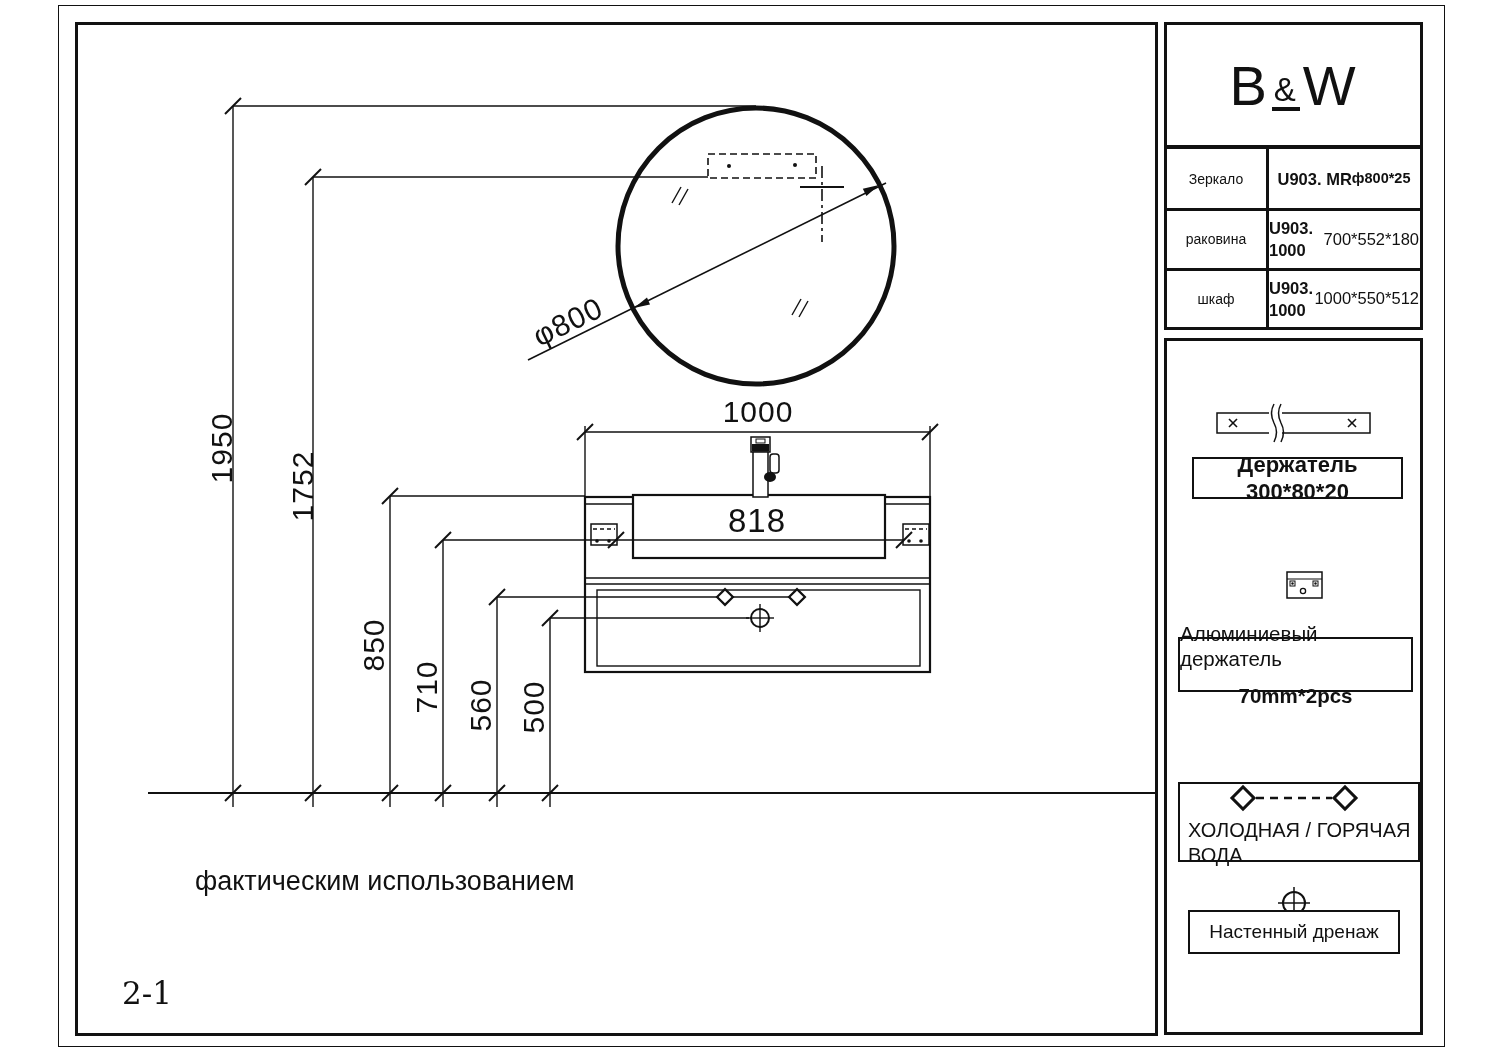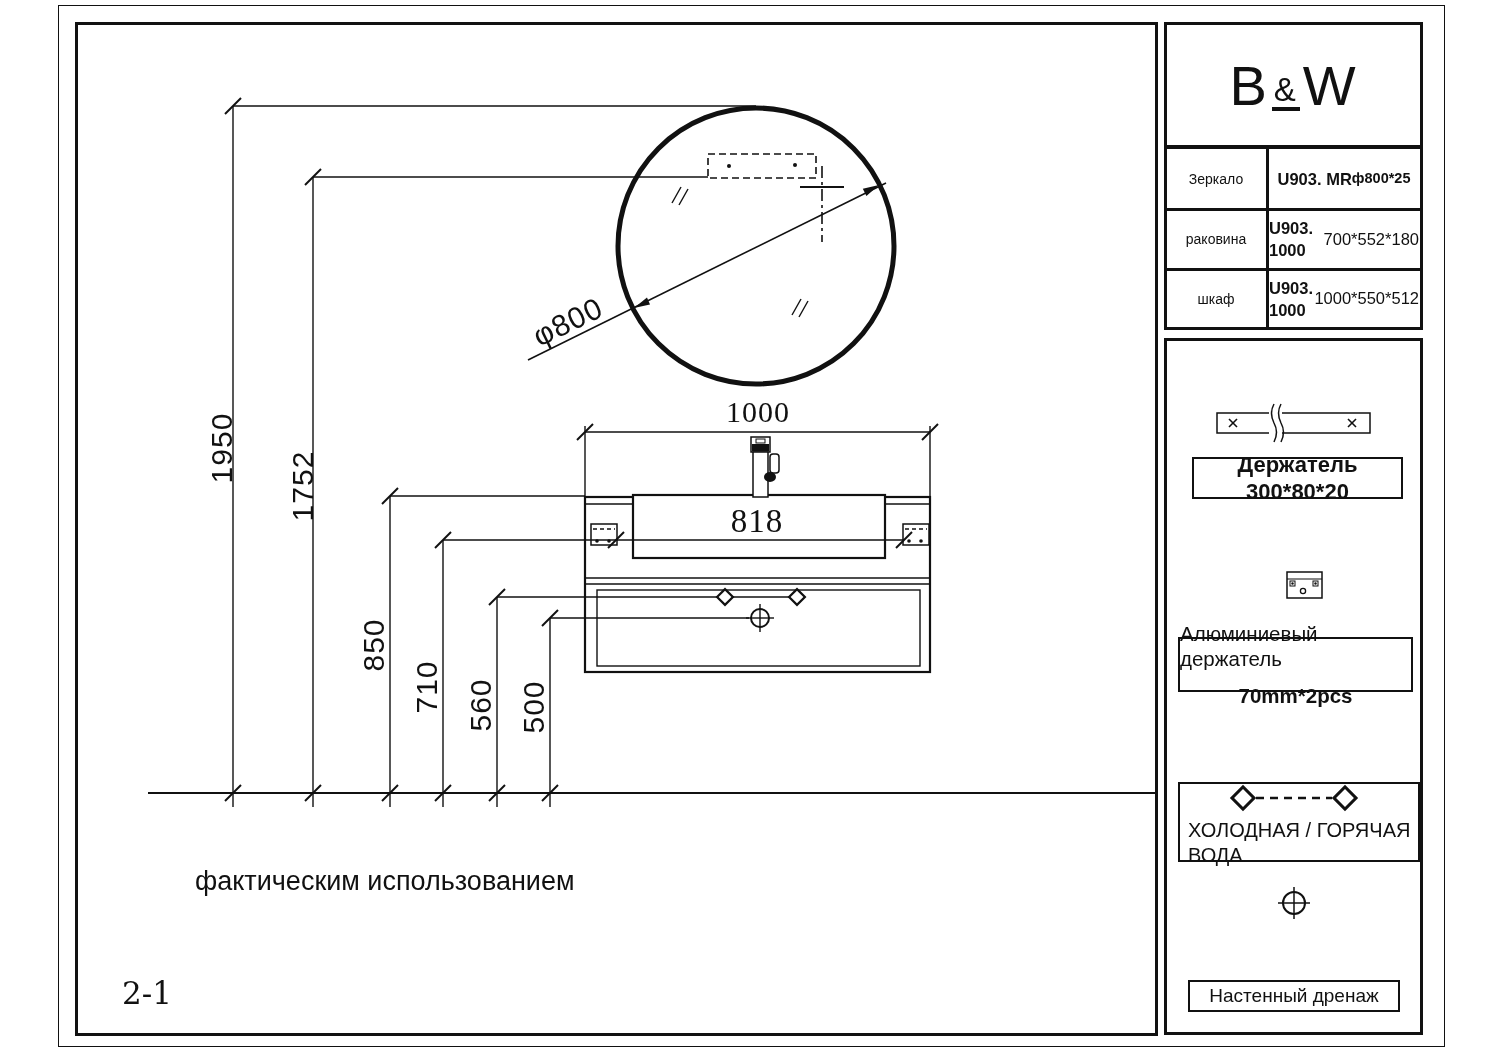--- a/index.html
+++ b/index.html
@@ -1,21 +1,21 @@
 <!DOCTYPE html>
 <html><head>
 <meta charset="utf-8">
 <style>
   html,body{margin:0;padding:0;background:#fff;}
   body{width:1500px;height:1060px;position:relative;font-family:"Liberation Sans",sans-serif;color:#111;overflow:hidden;}
   .box{position:absolute;border-style:solid;border-color:#111;background:#fff;box-sizing:border-box;}
   .abs{position:absolute;}
   svg{position:absolute;left:0;top:0;}
   .vdim{position:absolute;transform:translate(-50%,-50%) rotate(-90deg);font-size:30px;letter-spacing:1px;white-space:nowrap;}
-  .hdim{position:absolute;transform:translate(-50%,-50%);font-size:30px;letter-spacing:1px;white-space:nowrap;font-family:Liberation Serif, serif;}
+  .hdim{position:absolute;transform:translate(-50%,-50%);font-size:30px;letter-spacing:1px;white-space:nowrap;}
   .dia{position:absolute;transform:translate(-50%,-50%) rotate(-26deg);font-size:30px;letter-spacing:1px;white-space:nowrap;}
   .note{position:absolute;left:195px;top:812px;font-size:27px;line-height:46px;}
   .sheet{position:absolute;left:122px;top:975px;font-family:"DejaVu Serif","Liberation Serif",serif;font-size:31px;}
   .logo{display:flex;align-items:center;justify-content:center;height:100%;font-size:56px;letter-spacing:2px;font-weight:400;}
   .logo .amp{font-size:33px;border-bottom:4px solid #111;padding:0 2px 1px 2px;margin:14px 3px 0 3px;line-height:1;}
   .cellLabel{position:absolute;width:98px;display:flex;align-items:center;justify-content:center;font-size:14px;}
   .cellVal{position:absolute;left:102px;width:150px;display:flex;flex-direction:row;align-items:center;justify-content:center;}
   .code{font-weight:bold;font-size:16.5px;line-height:22px;}
   .size{font-size:16.5px;line-height:21px;}
   .size.b{font-weight:bold;font-size:14.5px;}
@@ -229,15 +229,15 @@
   </div>
 </div>
 
 <div class="box" style="left:1178px;top:782px;width:242px;height:80px;border-width:2px;background:transparent;">
   <div class="waterTxt">
     <span>ХОЛОДНАЯ / ГОРЯЧАЯ</span><br>
     <span>ВОДА</span>
   </div>
 </div>
 
-<div class="box" style="left:1188px;top:980px;width:212px;height:32px;border-width:2px;">
+<div class="box" style="left:1188px;top:910px;width:212px;height:44px;border-width:2px;">
   <div class="drainTxt">Настенный дренаж</div>
 </div>
 
 </body></html>

